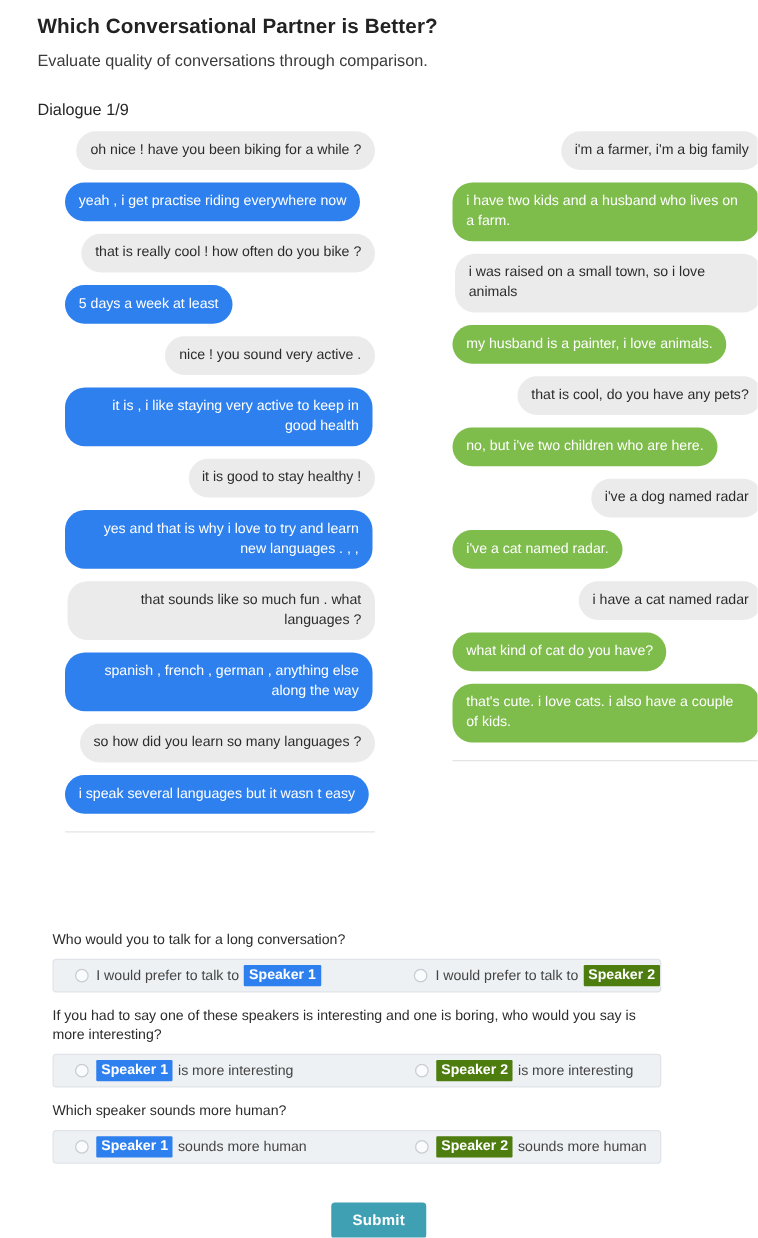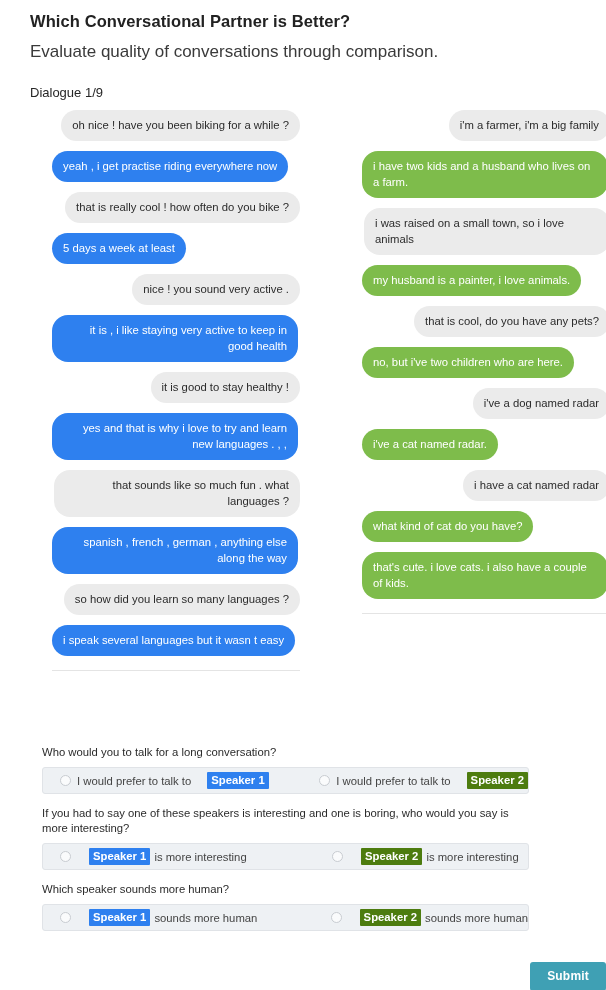--- a/index.html
+++ b/index.html
@@ -27,21 +27,21 @@
   }
   .page-title {
     font-size: 16.5px;
     font-weight: bold;
     color: #222222;
     letter-spacing: .1px;
     margin: 0 0 9px 0;
     line-height: 1.2;
   }
   .page-subtitle {
-    font-size: 17px;
+    font-size: 13px;
     color: #3a3a3a;
     margin: 0;
     line-height: 1.3;
   }
   .dialogue-label {
     font-size: 13px;
     color: #262626;
     margin: 22px 0 0 30px;
     line-height: 1.2;
   }
@@ -141,35 +141,34 @@
     display: inline-block;
   }
   .sp-tag {
     display: inline-block;
     padding: 1px 4px 2px 4px;
     color: #ffffff;
     font-weight: bold;
     font-size: 11.3px;
     line-height: 14px;
     border-radius: 1px;
-    margin-left: 12px;
   }
   .sp-tag.blue  { background: #2e80ef; }
   .sp-tag.green { background: #4d7c0f; }
   .pre-text  { margin-right: 4px; }
   .post-text { margin-left: 4px; }
 
   
   .submit-wrap {
     position: absolute;
     left: 0;
     top: 962px;
     width: 606px;
     display: flex;
-    justify-content: flex-end;
+    justify-content: center;
   }
   .submit-btn {
     background: #3fa0b4;
     color: #ffffff;
     border: none;
     border-radius: 3px;
     font-family: "Liberation Sans", sans-serif;
     font-size: 12px;
     font-weight: bold;
     padding: 7px 17px 8px 17px;

